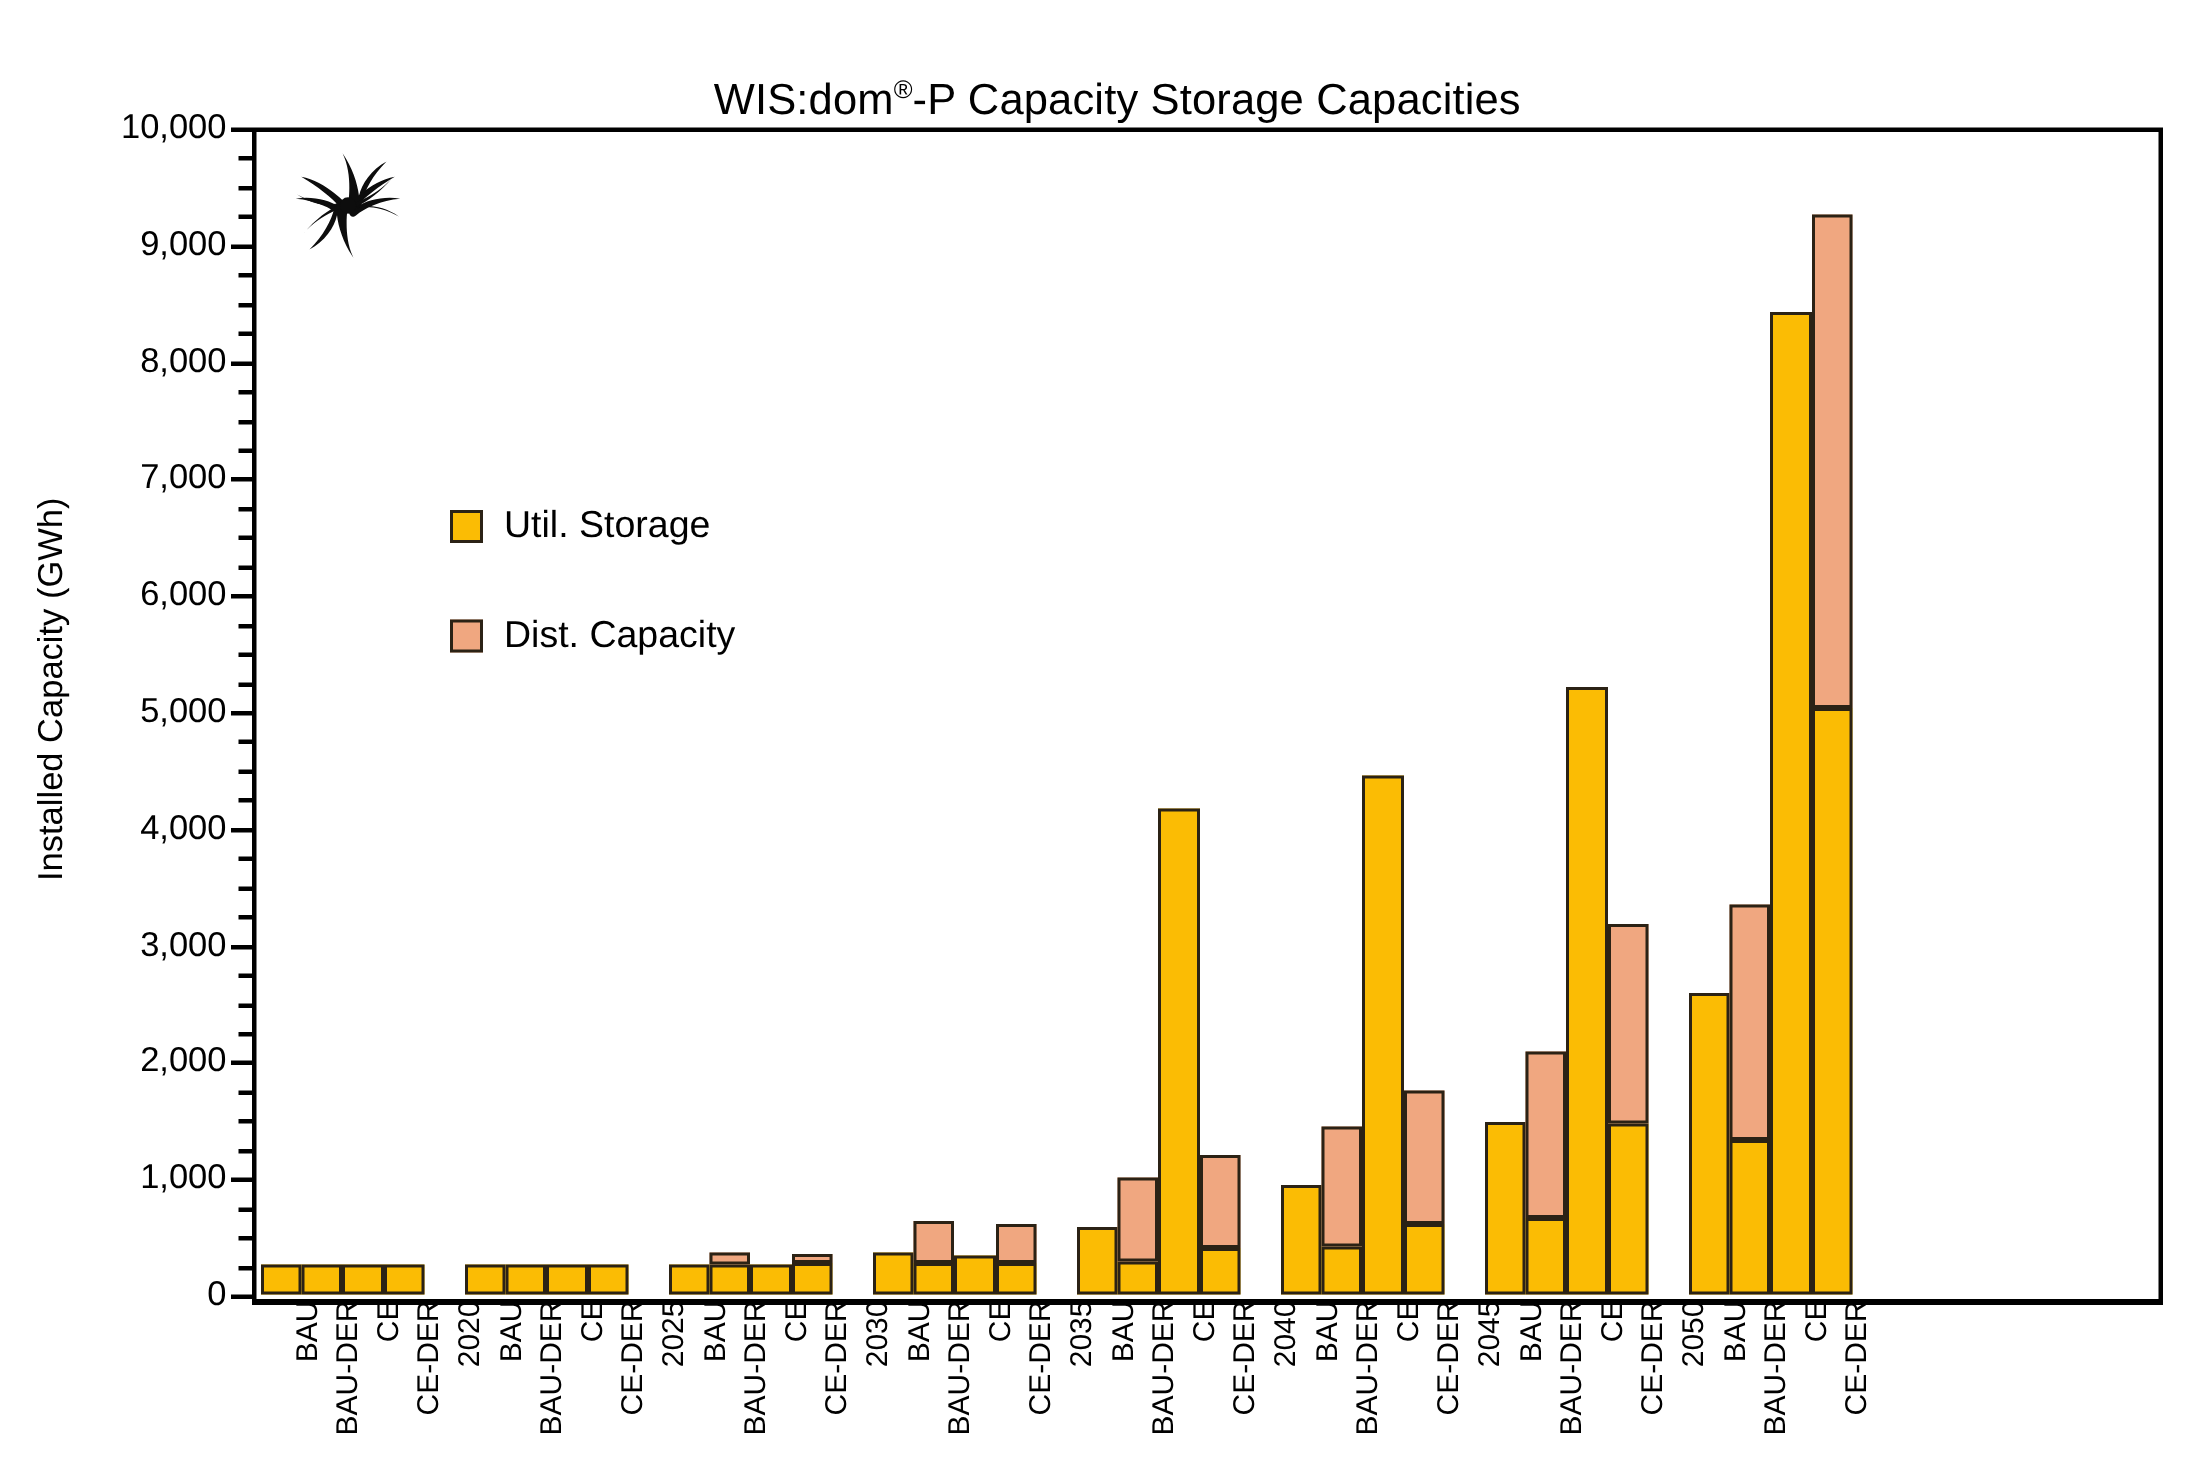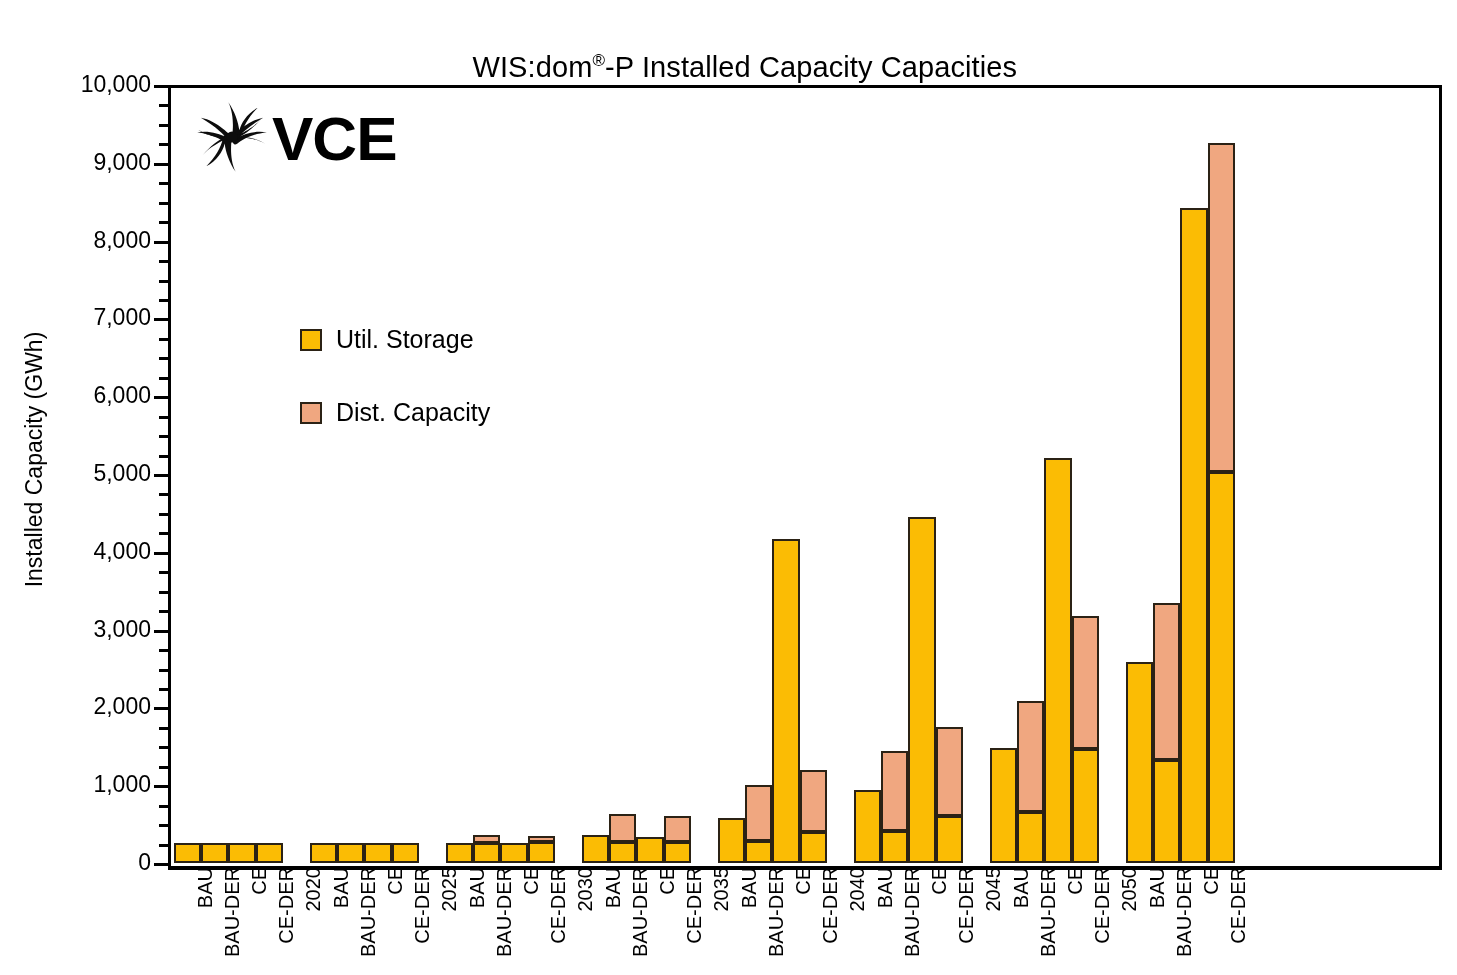--- a/index.html
+++ b/index.html
@@ -143,20 +143,21 @@
   
   #legend {
     position: absolute;
     left: 300px;
     top: 325px;
   }
   .legend-row {
     display: flex;
     align-items: center;
     margin-bottom: 44px;
+    margin-top: 11px;
   }
   .legend-swatch {
     width: 22px;
     height: 22px;
     border: 2px solid #2b2215;
     box-sizing: border-box;
     margin-right: 14px;
     flex: 0 0 auto;
   }
   .legend-swatch.util { background: #FBBC04; }
@@ -182,21 +183,21 @@
     line-height: 1;
     margin-left: -6px;
   }
 </style>
 </head>
 <body>
 
 <div id="chart-root">
 
   <div id="chart-title">
-    <span>WIS:dom</span><sup>®</sup><span>-P Installed Capacity Capacities</span>
+    <span>WIS:dom</span><sup>®</sup><span>-P Capacity Storage Capacities</span>
   </div>
 
   <div id="y-axis-title">Installed Capacity (GWh)</div>
 
   <div id="plot-area"></div>
 
   <div id="y-axis-layer">
       <div class="y-tick-major" style="top: 778px;"></div>
       <div class="y-tick-minor" style="top: 758.55px;"></div>
       <div class="y-tick-minor" style="top: 739.1px;"></div>
@@ -422,16 +423,15 @@
           <path d="M50 48 C50 48 66 30 84 27 C72 34 62 42 56 49 C64 44 76 41 88 43 C74 44 62 50 56 55 C50 60 50 48 50 48 Z"></path>
           <path d="M50 48 C50 48 54 26 46 10 C53 20 57 32 58 41 C60 32 67 22 78 16 C68 26 62 37 60 46 C58 55 50 48 50 48 Z"></path>
           <path d="M50 48 C50 48 34 30 16 27 C28 34 38 42 44 49 C36 44 24 41 12 43 C26 44 38 50 44 55 C50 60 50 48 50 48 Z"></path>
           <path d="M50 48 C50 48 46 70 54 86 C47 76 43 64 42 55 C40 64 33 74 22 80 C32 70 38 59 40 50 C42 41 50 48 50 48 Z"></path>
           <path d="M50 48 C50 48 30 54 18 68 C26 58 36 51 44 47 C35 49 23 47 13 40 C25 47 37 48 45 46 C53 44 50 48 50 48 Z"></path>
           <path d="M50 48 C50 48 70 42 82 28 C74 38 64 45 56 49 C65 47 77 49 87 56 C75 49 63 48 55 50 C47 52 50 48 50 48 Z"></path>
           <circle cx="50" cy="48" r="6"></circle>
         </g>
       </svg>
     </span>
-    <span id="vce-wordmark">VCE</span>
   </div>
 
 </div>
 
 </body></html>

